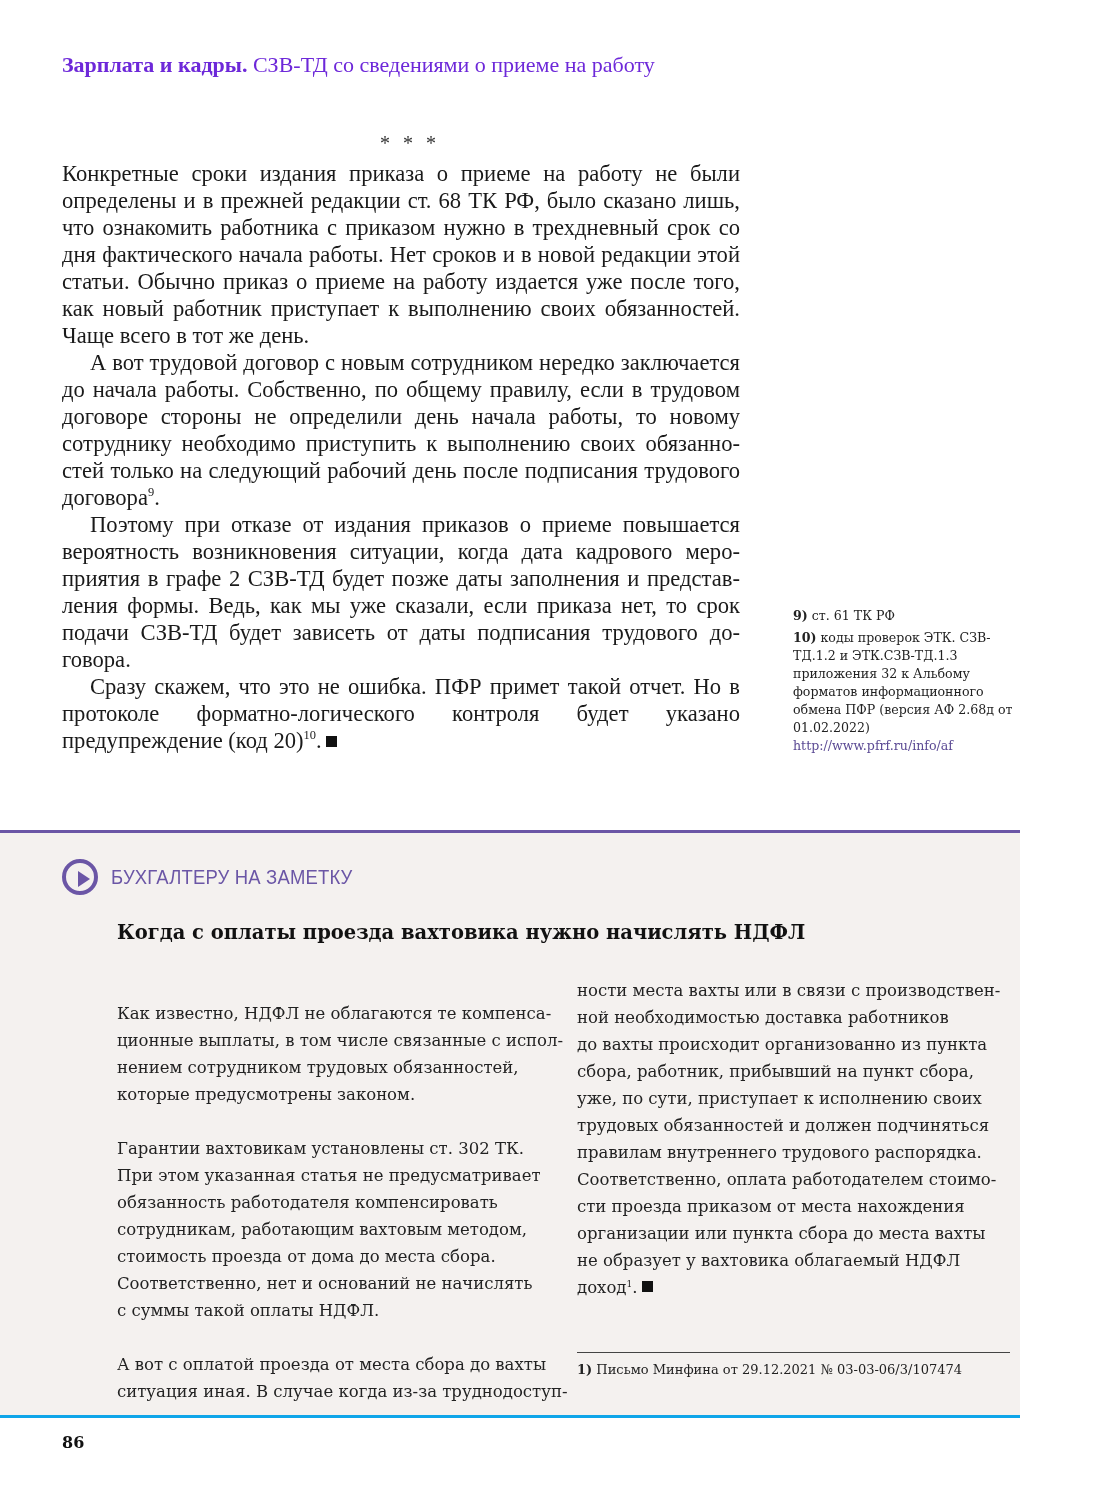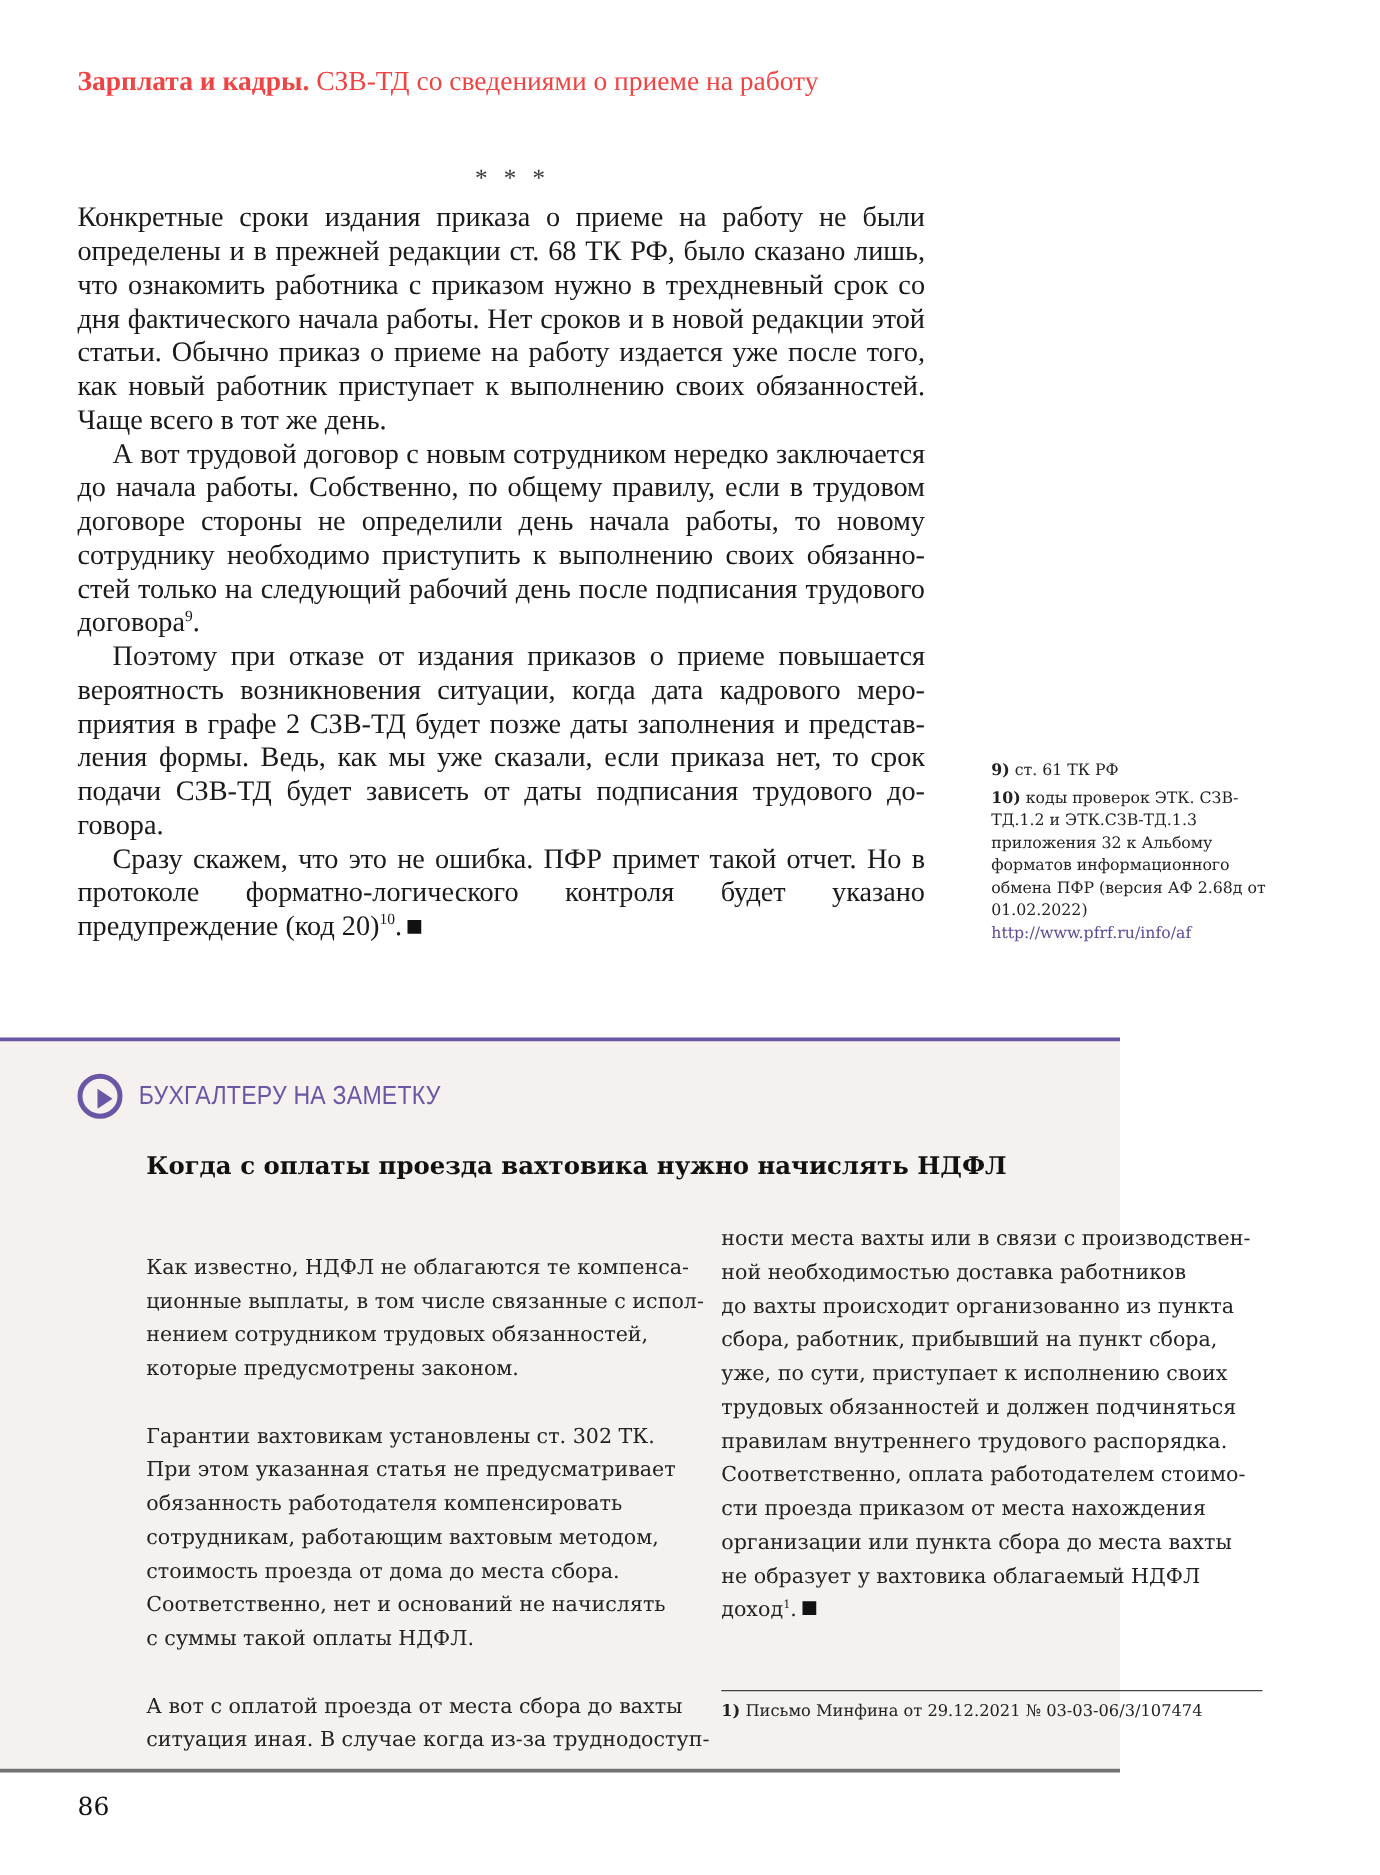--- a/index.html
+++ b/index.html
@@ -3,21 +3,21 @@
   <meta charset="utf-8">
   <style>
     html, body { margin: 0; padding: 0; }
     body {
       width: 1104px; height: 1500px; position: relative; background: #ffffff;
       font-family: "DejaVu Serif", "Liberation Serif", serif; color: #1a1a1a;
       overflow: hidden;
     }
     .running-head {
       position: absolute; left: 62px; top: 52px;
-      font-family: "Liberation Serif", serif; font-size: 22px; color: #ef4444;
+      font-family: "Liberation Serif", serif; font-size: 22px; color: #6d28d9;
       white-space: nowrap;
     }
     .running-head .rh-bold { font-weight: bold; }
     .asterisks {
       position: absolute; left: 380px; top: 132px;
       font-family: "Liberation Serif", serif; font-size: 20px; letter-spacing: 4px; color: #333;
     }
     .main-text {
       position: absolute; left: 62px; top: 160px; width: 678px;
       font-family: "Liberation Serif", serif; font-size: 22.6px; line-height: 27px;
@@ -28,22 +28,22 @@
     sup { font-size: 0.55em; line-height: 0; vertical-align: super; }
     .end-square { display: inline-block; width: 11px; height: 11px; background: #111; margin-left: 4px; vertical-align: 1px; }
     .sidenotes {
       position: absolute; left: 793px; top: 607px; width: 220px;
       font-family: "DejaVu Serif", serif; font-size: 12.6px; line-height: 18px; color: #222;
     }
     .sidenotes .note { margin-bottom: 4px; }
     .sidenotes b { font-weight: bold; }
     .sidenotes .link { color: #5b4a94; display: block; }
     .box {
-      position: absolute; left: 0; top: 830px; width: 896px; height: 582px;
-      background: #f4f1ef; border-top: 3px solid #6b56a6; border-bottom: 3px solid #737373;
+      position: absolute; left: 0; top: 830px; width: 1020px; height: 582px;
+      background: #f4f1ef; border-top: 3px solid #6b56a6; border-bottom: 3px solid #0ea5e9;
     }
     .box-head { position: absolute; left: 62px; top: 26px; display: flex; align-items: center; }
     .play-icon {
       width: 36px; height: 36px; border: 4px solid #6b56a6; border-radius: 50%;
       position: relative; box-sizing: border-box;
     }
     .play-icon::after {
       content: ""; position: absolute; left: 12px; top: 8px;
       border-left: 12px solid #6b56a6; border-top: 8px solid transparent; border-bottom: 8px solid transparent;
     }
@@ -64,21 +64,21 @@
     .col.right { left: 577px; }
     .col .line { display: block; }
     .col .gap { display: block; height: 27px; }
     .footnote-rule { position: absolute; left: 577px; top: 519px; width: 433px; height: 1px; background: #444; }
     .footnote {
       position: absolute; left: 577px; top: 529px; font-family: "DejaVu Serif", serif;
       font-size: 13px; color: #222; white-space: nowrap;
     }
     .page-number {
       position: absolute; left: 62px; top: 1433px; font-family: "DejaVu Serif", serif;
-      font-size: 20px; color: #111;
+      font-size: 16px; color: #111; font-weight: bold;
     }
   </style>
 </head>
 <body>
 
 <div class="running-head">
   <span class="rh-bold">Зарплата и кадры.</span>
   <span>СЗВ-ТД со сведениями о приеме на работу</span>
 </div>
 

